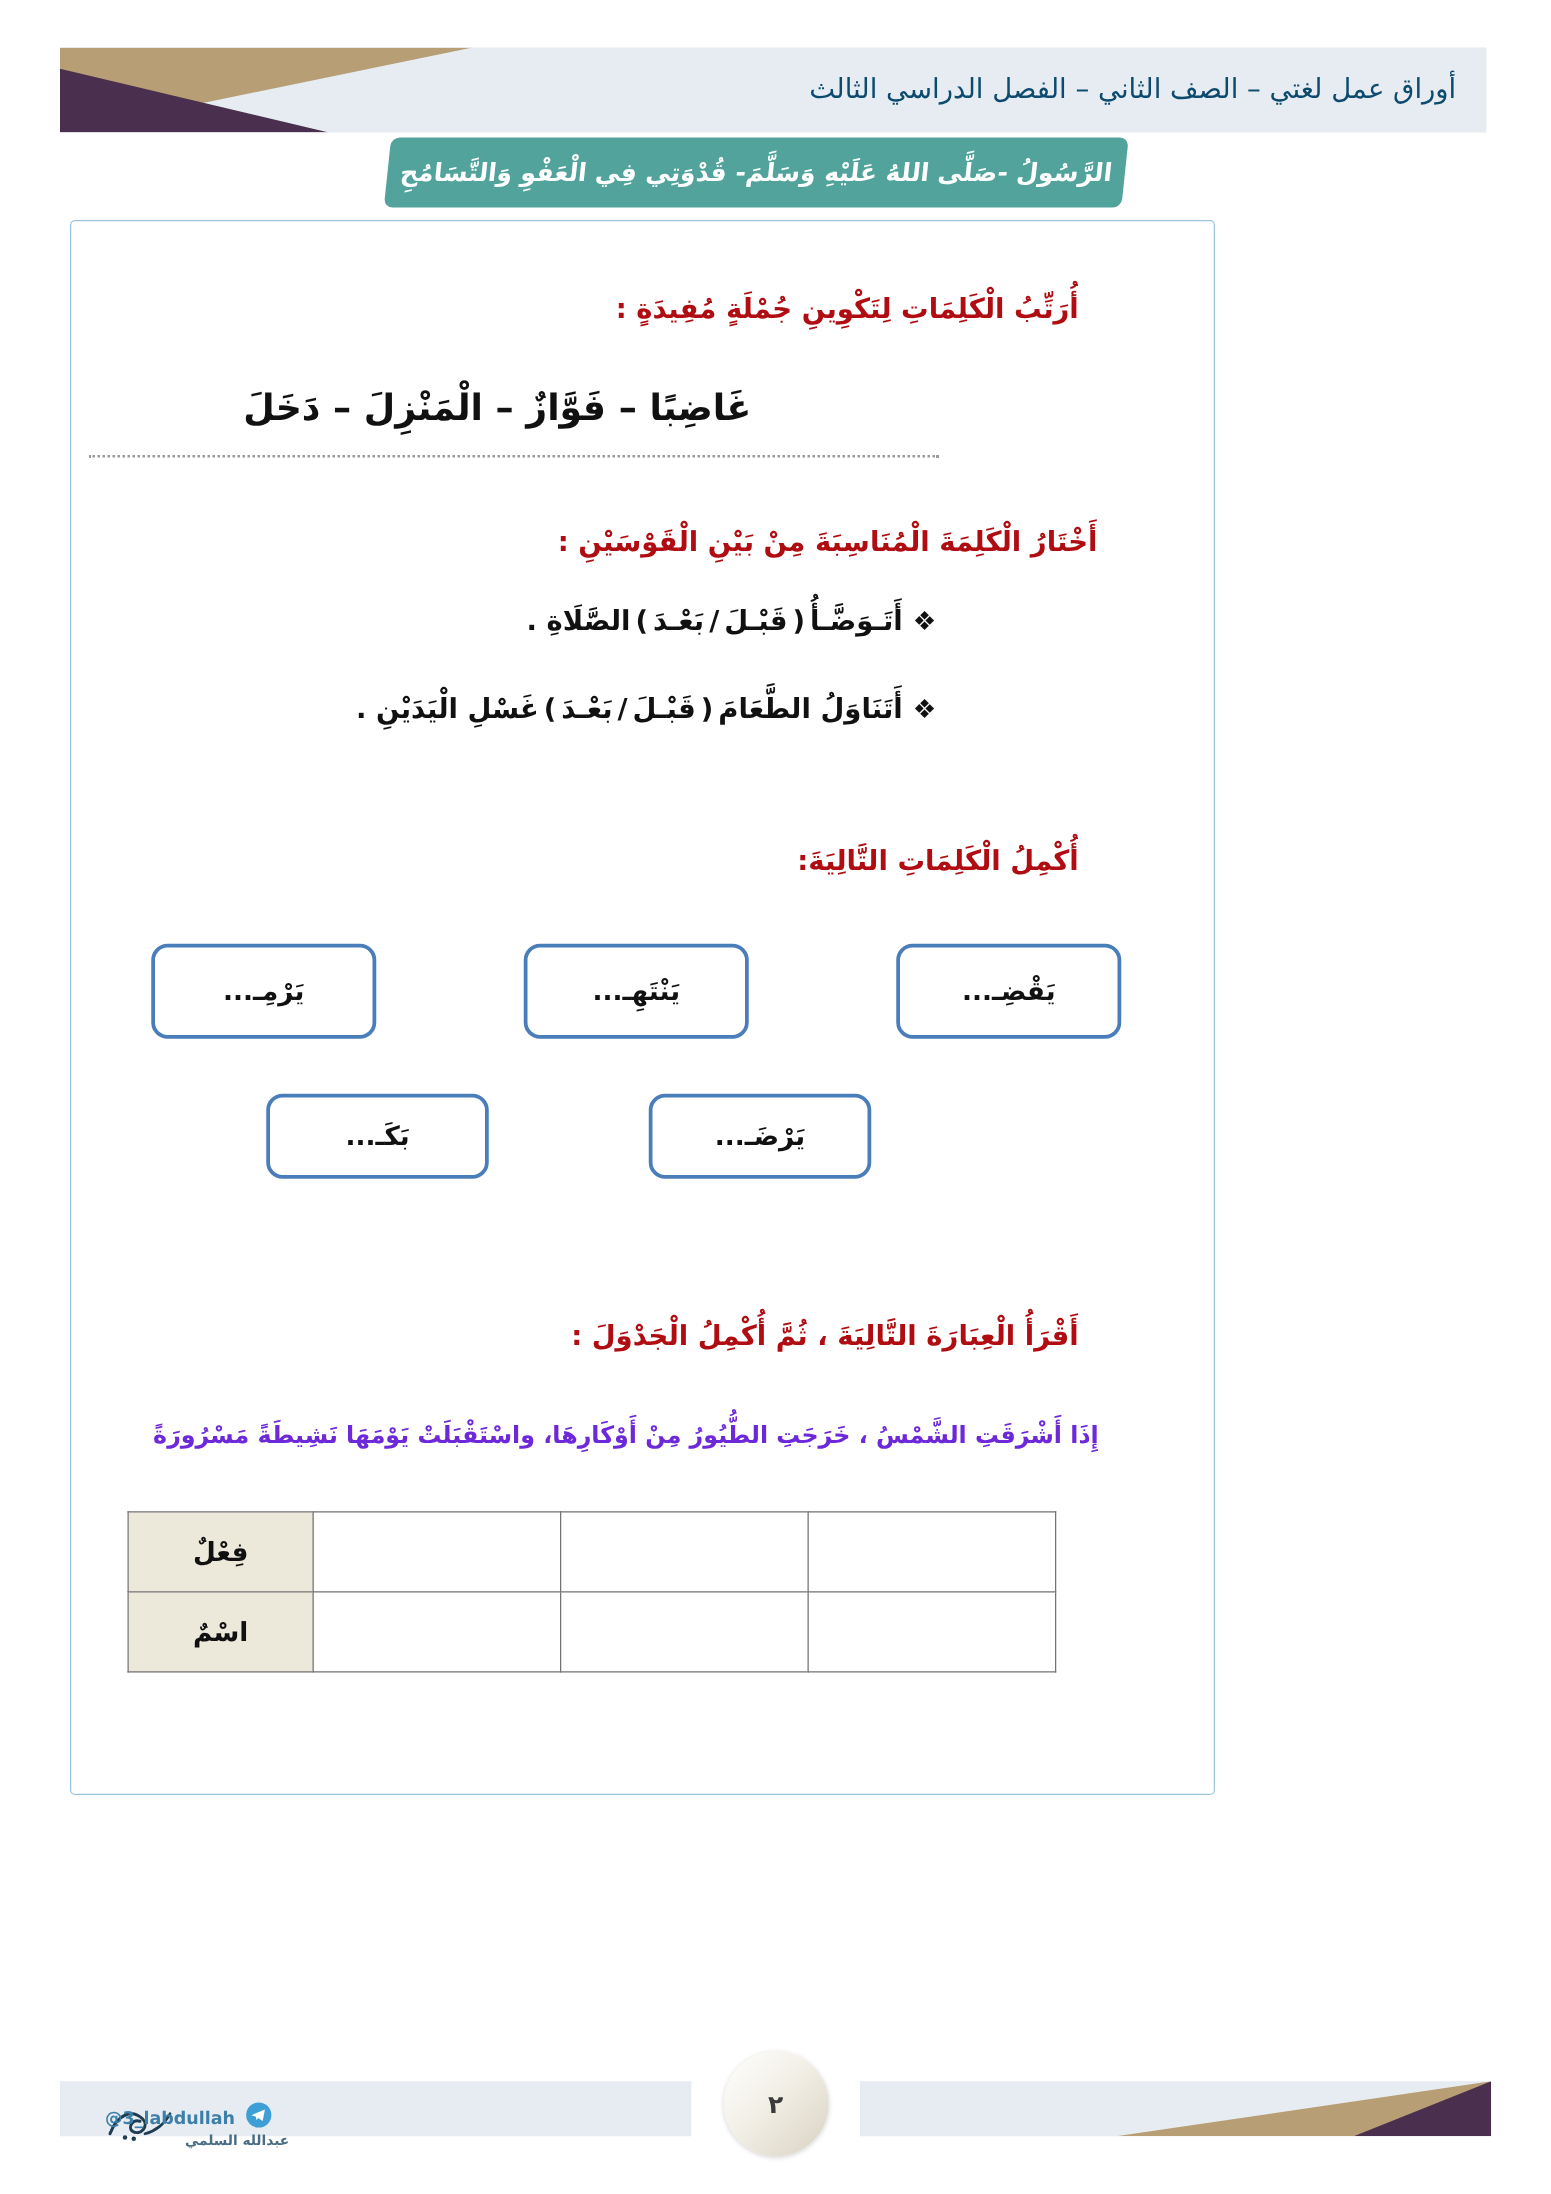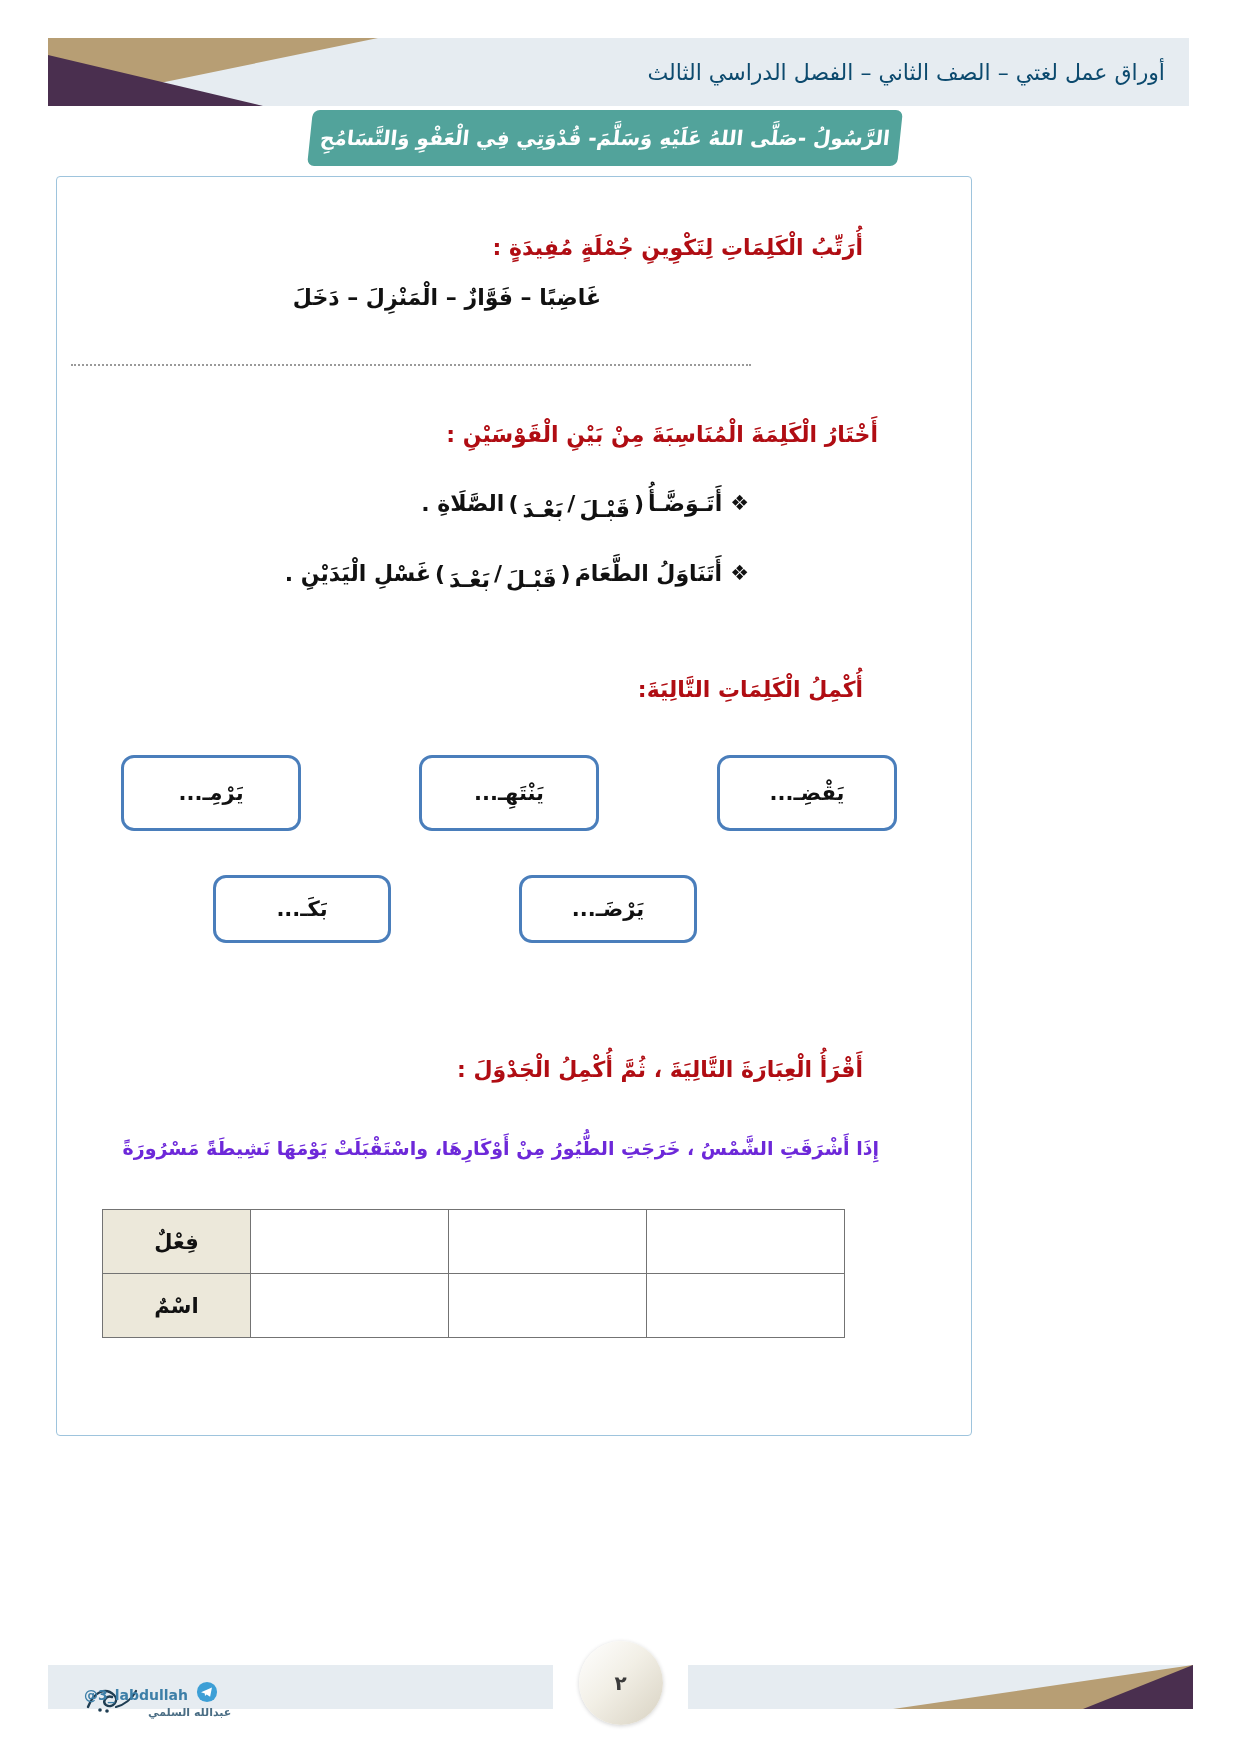--- a/index.html
+++ b/index.html
@@ -71,40 +71,40 @@
     white-space:nowrap; text-align:right;
   }
   .q-body {
     position:absolute;
     color:#111; font-weight:700; font-size:22px;
     white-space:nowrap;
   }
 
   
   #q1-head { right:108px; top:58px; }
-  #q1-words { right:370px; top:108px; font-size:22px;text-align:center; }
+  #q1-words { right:370px; top:132px; font-size:29px;text-align:center; }
   .dotline {
     position:absolute; right:220px; top:187px;
     width:680px; border-bottom:2.5px dotted #9a9a9a;
   }
 
   
   #q2-head { right:93px; top:245px; }
   .choice {
     position:absolute;
     font-size:22px; font-weight:700; color:#111;
     white-space:nowrap; display:flex; align-items:center; gap:4px;
   }
   #q2-item-0 { right:222px; top:308px; }
   #q2-item-1 { right:222px; top:378px; }
   .bullet-diamond {
     color:#111; font-size:21px; line-height:1;
     margin-left:4px;
   }
-  .opt { font-weight:700; color:#111;margin-top:12px; }
+  .opt { font-weight:700; color:#111; }
 
   
   #q3-head { right:108px; top:500px;text-align:right; }
   .boxrow { position:absolute; display:flex; }
   .wbox {
     border:3.2px solid #4a7ebb;
     border-radius:13px;
     background:#fff;
     display:flex; align-items:center; justify-content:center;
     font-size:21px; font-weight:700; color:#111;

